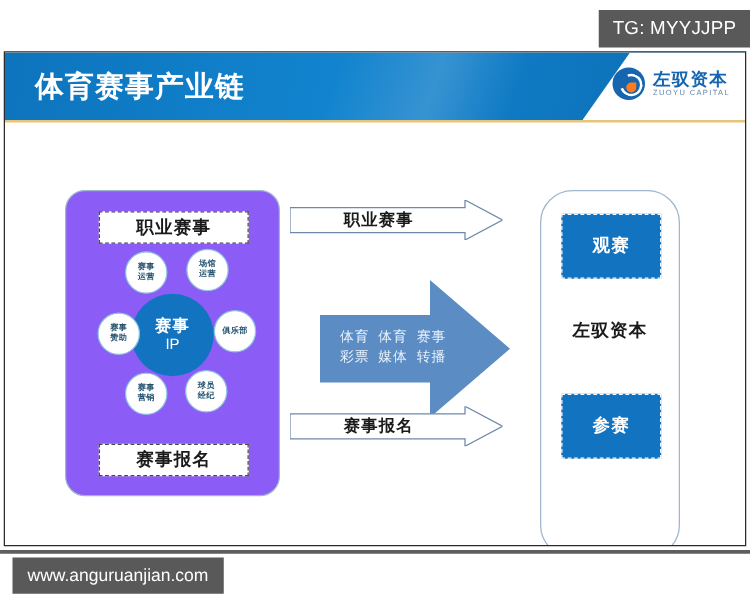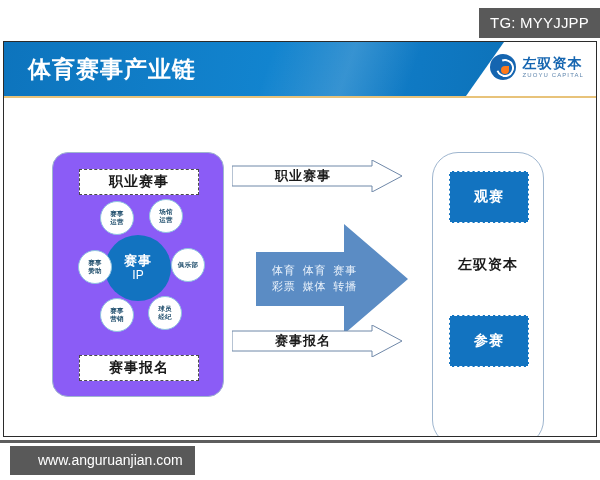--- a/index.html
+++ b/index.html
@@ -320,21 +320,21 @@
     background: #5e5e5e;
   }
   #site-badge {
     position: absolute;
     left: 10px;
     top: 446px;
     background: #595959;
     color: #ffffff;
     font-size: 14px;
     line-height: 1;
-    padding: 7px 12px 8px 28px;
+    padding: 7px 12px 8px 12px;
     white-space: nowrap;
   }
 </style>
 </head>
 <body>
 
 <div id="tg-badge">TG: MYYJJPP</div>
 
 <div id="slide">
 

